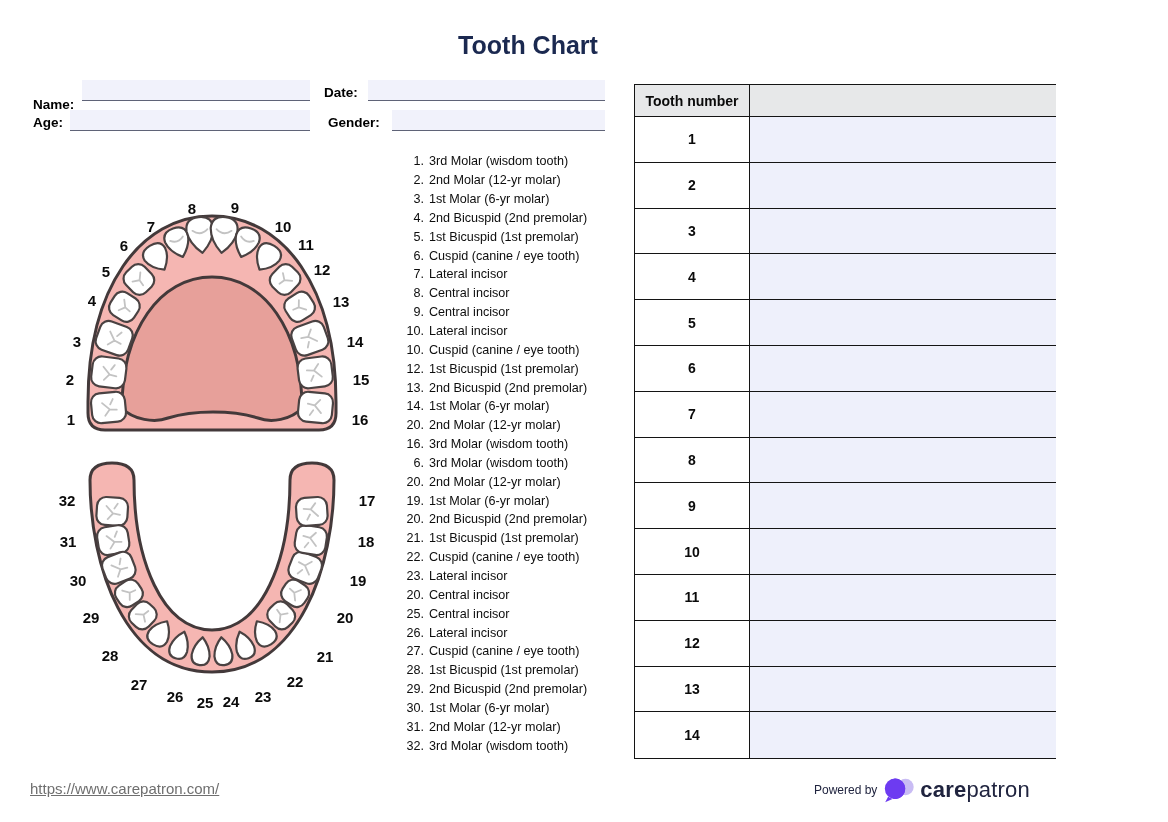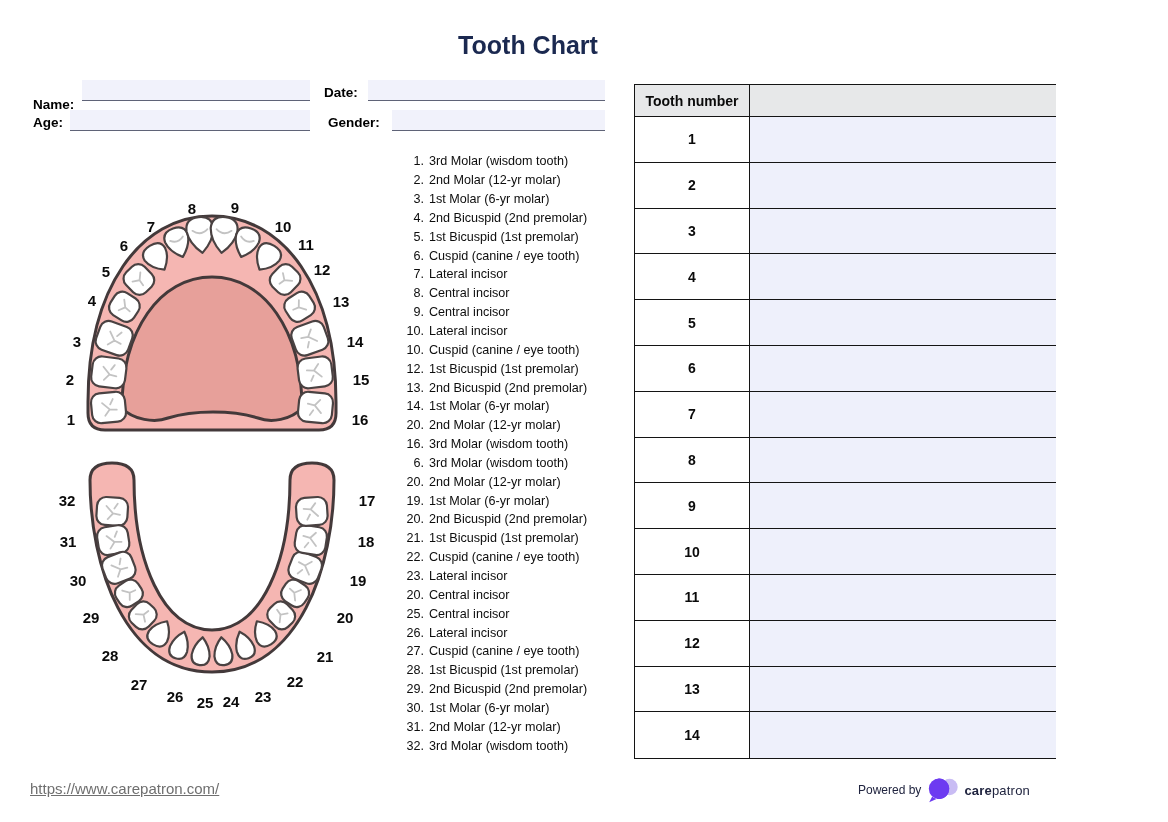--- a/index.html
+++ b/index.html
@@ -58,21 +58,21 @@
 
   #site-link {
     position:absolute; left:30px; top:780px; font-size:15px; color:#6f6f6f;
     text-decoration:underline; cursor:pointer;
   }
   #powered {
     position:absolute; right:26px; top:777px; display:flex; align-items:center;
   }
   #powered-label { font-size:12px; color:#20243f; margin-right:7px; }
   #logo-mark { width:31px; height:26px; margin-right:5px; }
-  #brand { font-size:13px; color:#20243f; letter-spacing:0.2px;text-align:center; }
+  #brand { font-size:22px; color:#20243f; letter-spacing:0.2px;text-align:center; }
   #brand b { font-weight:bold; }
 </style>
 </head>
 <body>
 
 <div class="page">
 
   <div class="title">Tooth Chart</div>
 
   <span class="flabel" id="lbl-name">Name:</span>

